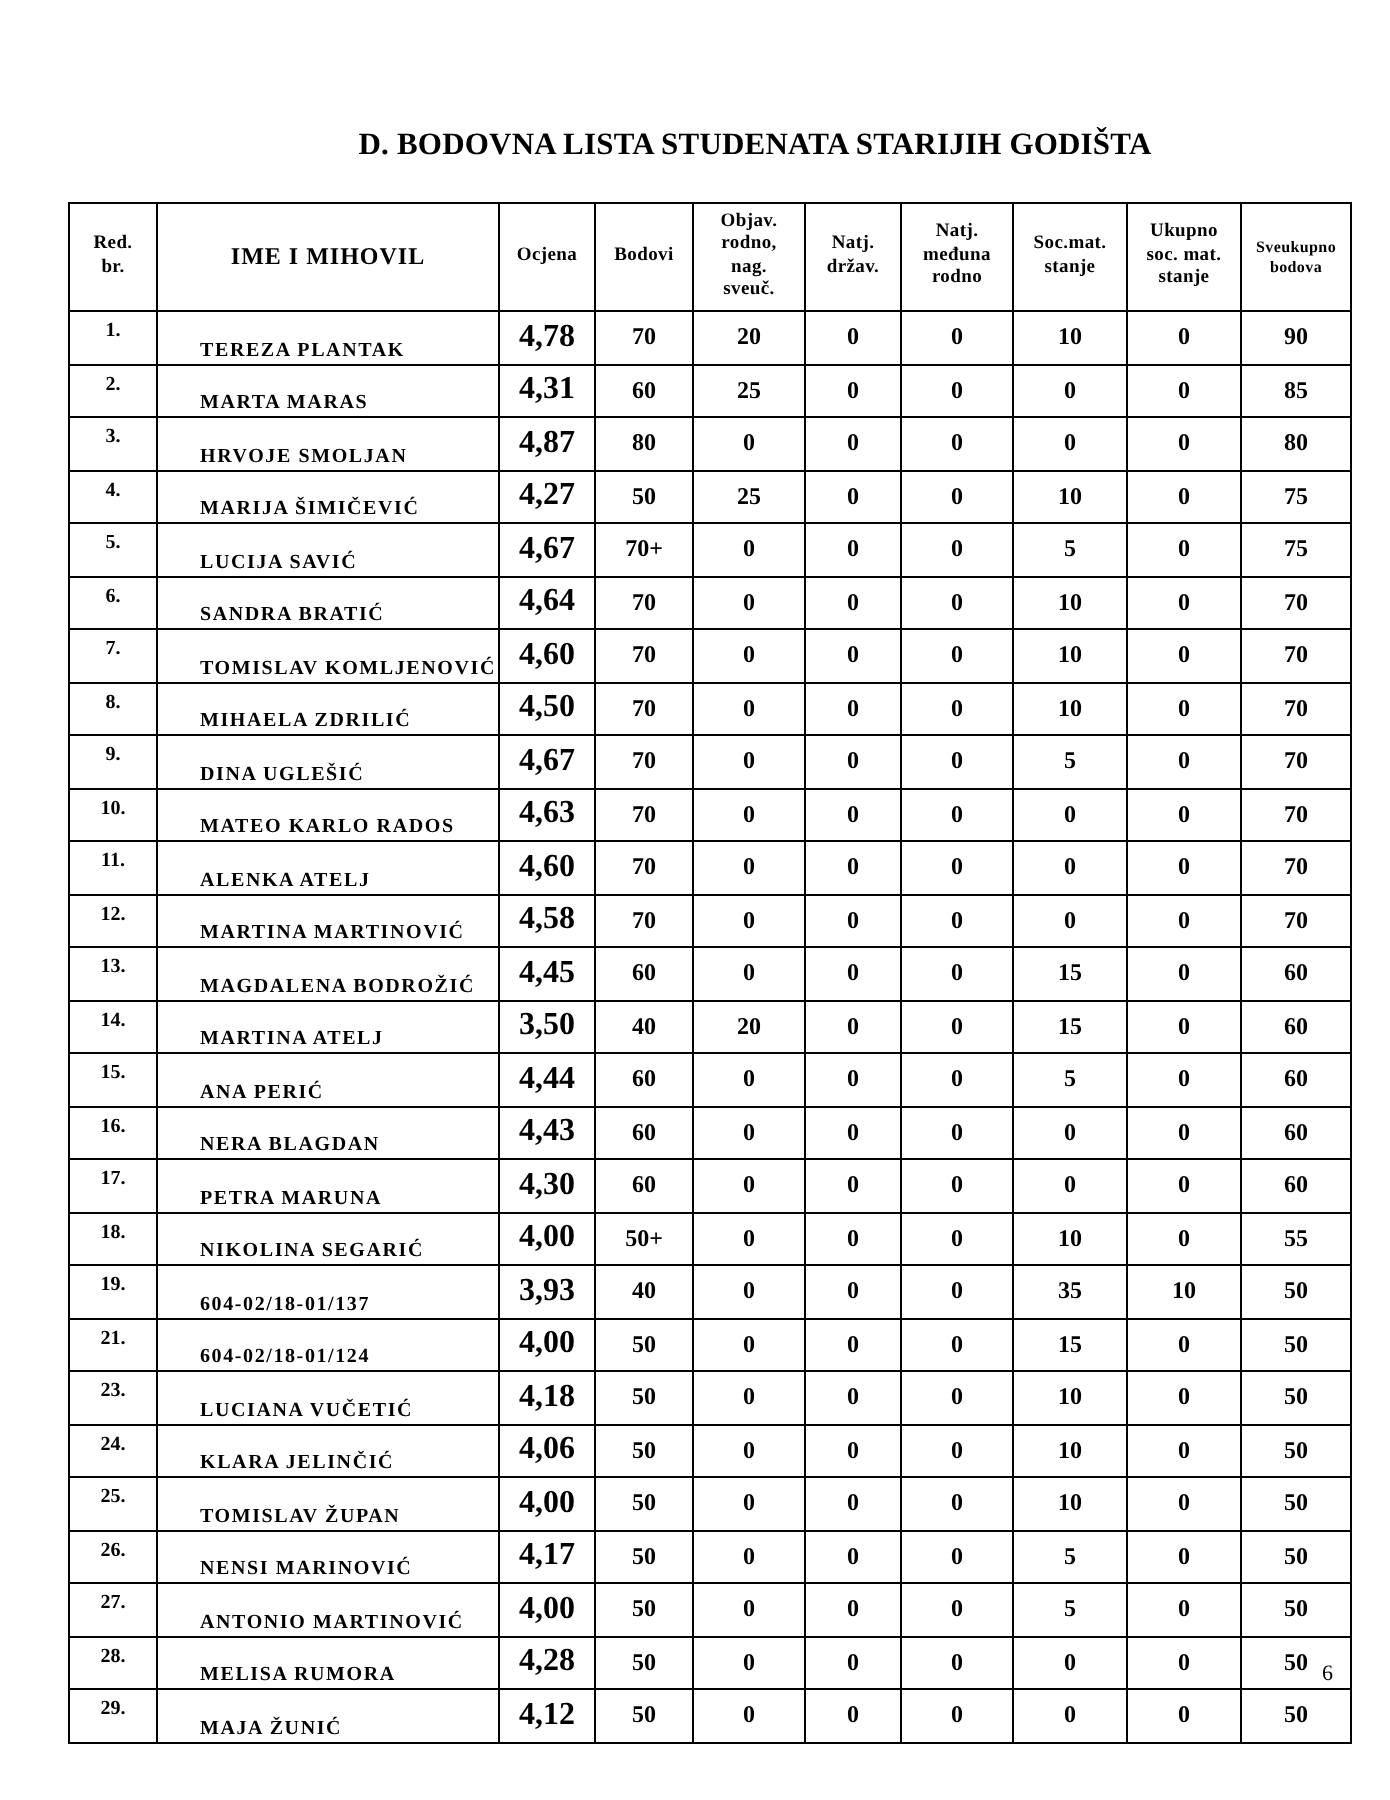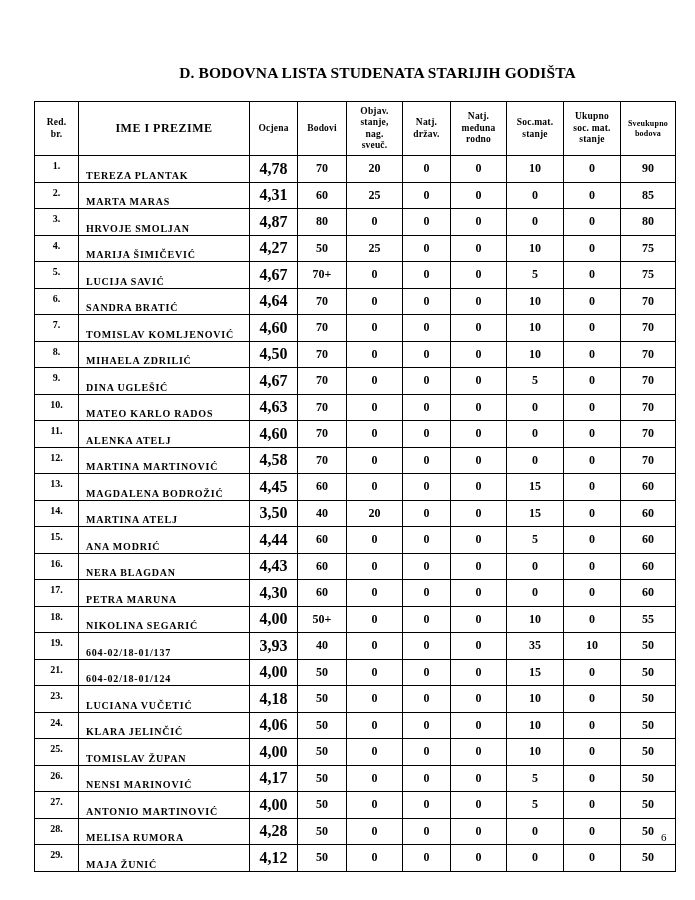--- a/index.html
+++ b/index.html
@@ -5,21 +5,21 @@
   html, body { margin: 0; padding: 0; background: #ffffff; }
   body { width: 695px; height: 900px; position: relative; font-family: "Liberation Serif", serif; color: #000; overflow: hidden; }
   .title { position: absolute; left: 0; width: 695px; top: 64px; text-align: center; font-weight: bold; font-size: 15.5px; letter-spacing: 0.1px; padding-left: 60px; box-sizing: border-box; }
   table { position: absolute; left: 34px; top: 101px; border-collapse: collapse; table-layout: fixed; width: 641px; }
   td, th { border: 1.5px solid #000; padding: 0; text-align: center; vertical-align: middle; font-weight: bold; }
   th { font-size: 9.5px; line-height: 11.5px; height: 53px; letter-spacing: 0.2px; }
   th.name-h { font-size: 12px; letter-spacing: 0.5px; }
   th.total-h { font-size: 8px; line-height: 10px; }
   tbody td { height: 21.5px; font-size: 12px; }
   td.num { font-size: 10px; vertical-align: top; padding-top: 4px; }
-  td.name { text-align: left; padding-left: 7px; font-size: 10px; letter-spacing: 0.8px; vertical-align: bottom; padding-bottom: 1px; white-space: nowrap; overflow: hidden; }
+  td.name { text-align: left; padding-left: 21px; font-size: 10px; letter-spacing: 0.8px; vertical-align: bottom; padding-bottom: 1px; white-space: nowrap; overflow: hidden; }
   td.grade { font-size: 16px; }
   .page-num { position: absolute; left: 661px; top: 831px; font-size: 11px; }
 </style>
 </head>
 <body>
 
 <div class="title">D.  BODOVNA LISTA STUDENATA STARIJIH GODIŠTA</div>
 
 <table>
   <colgroup>
@@ -30,24 +30,24 @@
     <col style="width:56px">
     <col style="width:48px">
     <col style="width:56px">
     <col style="width:57px">
     <col style="width:57px">
     <col style="width:55px">
   </colgroup>
   <thead>
     <tr>
       <th><span>Red.</span><br><span>br.</span></th>
-      <th class="name-h">IME I PREZIME</th>
+      <th class="name-h">IME I MIHOVIL</th>
       <th>Ocjena</th>
       <th>Bodovi</th>
-      <th><span>Objav.</span><br><span>stanje,</span><br><span>nag.</span><br><span>sveuč.</span></th>
+      <th><span>Objav.</span><br><span>rodno,</span><br><span>nag.</span><br><span>sveuč.</span></th>
       <th><span>Natj.</span><br><span>držav.</span></th>
       <th><span>Natj.</span><br><span>međuna</span><br><span>rodno</span></th>
       <th><span>Soc.mat.</span><br><span>stanje</span></th>
       <th><span>Ukupno</span><br><span>soc. mat.</span><br><span>stanje</span></th>
       <th class="total-h"><span>Sveukupno</span><br><span>bodova</span></th>
     </tr>
   </thead>
   <tbody id="rows">
       <tr>
         <td class="num">1.</td>
@@ -212,21 +212,21 @@
         <td>40</td>
         <td>20</td>
         <td>0</td>
         <td>0</td>
         <td>15</td>
         <td>0</td>
         <td>60</td>
       </tr>
       <tr>
         <td class="num">15.</td>
-        <td class="name">ANA MODRIĆ</td>
+        <td class="name">ANA PERIĆ</td>
         <td class="grade">4,44</td>
         <td>60</td>
         <td>0</td>
         <td>0</td>
         <td>0</td>
         <td>5</td>
         <td>0</td>
         <td>60</td>
       </tr>
       <tr>

